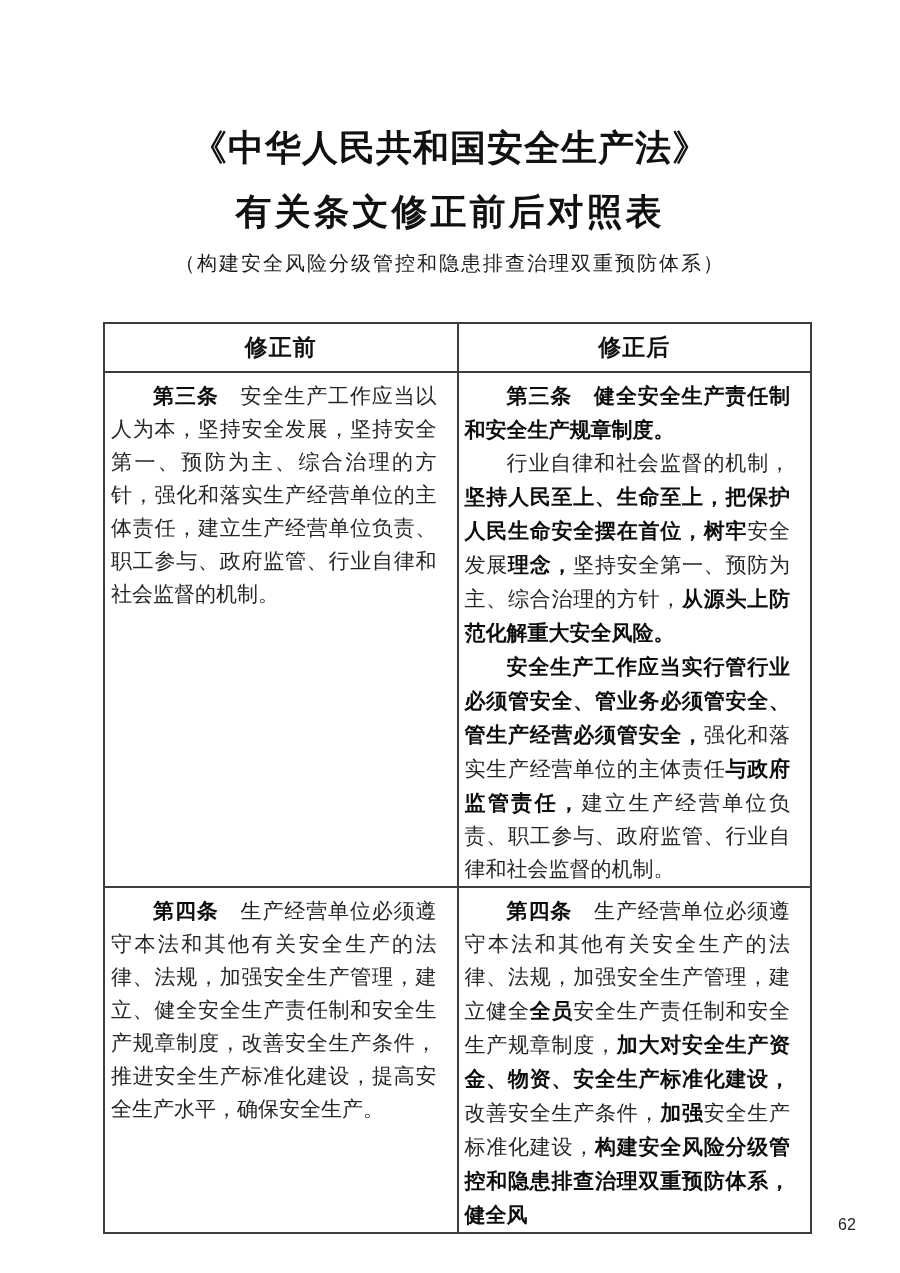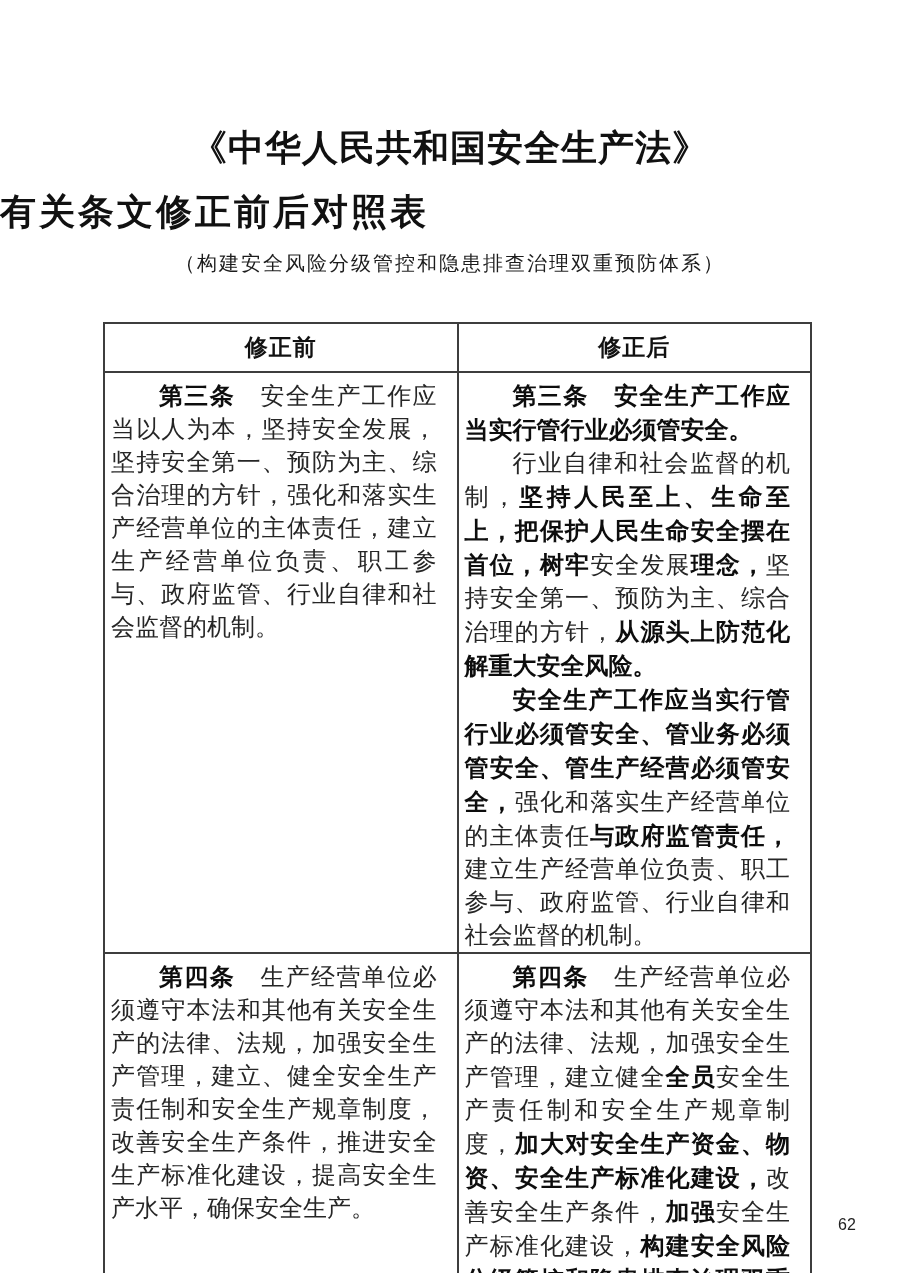--- a/index.html
+++ b/index.html
@@ -19,21 +19,21 @@
     font-family: "Liberation Serif", serif;
     font-weight: 700;
     font-size: 36px;
     letter-spacing: 1px;
     color: #111;
     margin: 0;
   }
   .title-line2 {
     position: absolute;
     top: 188px; left: 0; width: 100%;
-    text-align: left;
+    text-align: center;
     font-family: "Liberation Serif", serif;
     font-weight: 700;
     font-size: 36px;
     letter-spacing: 3px;
     color: #111;
     margin: 0;
   }
   .subtitle {
     position: absolute;
     top: 250px; left: 0; width: 100%;
@@ -61,21 +61,21 @@
     font-weight: 700;
     font-size: 23px;
     letter-spacing: 1px;
     vertical-align: middle;
     color: #111;
     padding: 0;
   }
   table.compare td {
     vertical-align: top;
     padding: 6px 20px 0 6px;
-    font-size: 24px;
+    font-size: 21px;
     line-height: 33px;
     overflow: hidden;
   }
   tr.row-article-3 td { height: 487px; }
   tr.row-article-4 td { height: 297px; }
   td p {
     margin: 0;
     text-indent: 2em;
     text-align: justify;
     word-break: break-all;
@@ -116,21 +116,21 @@
         <th>修正前</th>
         <th>修正后</th>
       </tr>
     </thead>
     <tbody id="table-body">
         <tr class="row-article-3">
           <td>
             <p><span class="hei">第三条</span><span class="song">　安全生产工作应当以人为本，坚持安全发展，坚持安全第一、预防为主、综合治理的方针，强化和落实生产经营单位的主体责任，建立生产经营单位负责、职工参与、政府监管、行业自律和社会监督的机制。</span></p>
           </td>
           <td>
-            <p><span class="hei">第三条　安全生产工作应当实行管行业必须管安全。</span></p>
+            <p><span class="hei">第三条　健全安全生产责任制和安全生产规章制度。</span></p>
             <p><span class="song">行业自律和社会监督的机制，</span><span class="hei">坚持人民至上、生命至上，把保护人民生命安全摆在首位，树牢</span><span class="song">安全发展</span><span class="hei">理念，</span><span class="song">坚持安全第一、预防为主、综合治理的方针，</span><span class="hei">从源头上防范化解重大安全风险。</span></p>
             <p><span class="hei">安全生产工作应当实行管行业必须管安全、管业务必须管安全、管生产经营必须管安全，</span><span class="song">强化和落实生产经营单位的主体责任</span><span class="hei">与政府监管责任，</span><span class="song">建立生产经营单位负责、职工参与、政府监管、行业自律和社会监督的机制。</span></p>
           </td>
         </tr>
         <tr class="row-article-4">
           <td>
             <p><span class="hei">第四条</span><span class="song">　生产经营单位必须遵守本法和其他有关安全生产的法律、法规，加强安全生产管理，建立、健全安全生产责任制和安全生产规章制度，改善安全生产条件，推进安全生产标准化建设，提高安全生产水平，确保安全生产。</span></p>
           </td>
           <td>
             <p><span class="hei">第四条</span><span class="song">　生产经营单位必须遵守本法和其他有关安全生产的法律、法规，加强安全生产管理，建立健全</span><span class="hei">全员</span><span class="song">安全生产责任制和安全生产规章制度，</span><span class="hei">加大对安全生产资金、物资、安全生产标准化建设，</span><span class="song">改善安全生产条件，</span><span class="hei">加强</span><span class="song">安全生产标准化建设，</span><span class="hei">构建安全风险分级管控和隐患排查治理双重预防体系，健全风</span></p>

